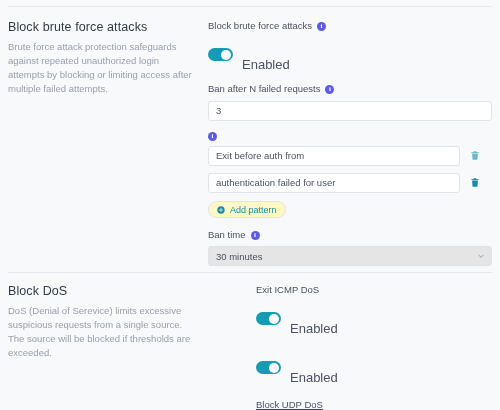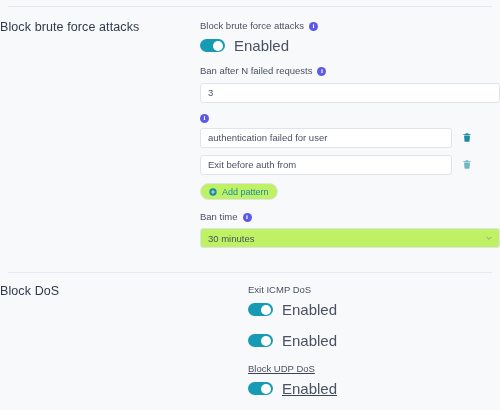--- a/index.html
+++ b/index.html
@@ -27,21 +27,21 @@
     left: 8px;
     right: 8px;
     top: 6px;
     height: 1px;
     background: #e6e9ef;
   }
 
   .section {
     display: flex;
     box-sizing: border-box;
-    padding: 0 0;
+    padding: 0 8px;
   }
 
   #section-brute { position: absolute; top: 20px; left: 0; right: 0; }
   #section-dos    { position: absolute; top: 284px; left: 0; right: 0; gap: 48px; }
 
   .mid-rule {
     position: absolute;
     left: 8px;
     right: 8px;
     top: 272px;
@@ -120,22 +120,23 @@
   .toggle .knob {
     position: absolute;
     top: 1.5px;
     left: 12.5px;
     width: 10px;
     height: 10px;
     border-radius: 50%;
     background: #ffffff;
   }
   .toggle-text {
-    font-size: 15px;
+    font-size: 13px;
     color: #4a5162;
+    margin-top: 20px;
   }
 
   .text-input {
     width: 100%;
     box-sizing: border-box;
     height: 20px;
     border: 1px solid #e0e4ea;
     border-radius: 3px;
     background: #ffffff;
     font-size: 9.5px;
@@ -166,21 +167,21 @@
   }
   .trash-1 { color: #6eb8c6; }
   .trash-2 { color: #1b8ba4; }
 
   .add-btn {
     display: inline-flex;
     align-items: center;
     gap: 5px;
     height: 17px;
     padding: 0 8px;
-    background: #bef264;
+    background: #fef9c3;
     border: 1px solid #e0e4ea;
     border-radius: 9px;
     font-size: 9px;
     color: #1b8ba4;
     cursor: pointer;
     font-family: "Liberation Sans", sans-serif;
     margin-top: 1px;
   }
   .plus-icon {
     width: 8px;
@@ -189,21 +190,21 @@
     color: #1b8ba4;
   }
 
   .select-wrap { position: relative; }
   .select-input {
     width: 100%;
     box-sizing: border-box;
     height: 20px;
     border: 1px solid #e0e4ea;
     border-radius: 3px;
-    background: #bef264;
+    background: #e5e5e5;
     font-size: 9.5px;
     color: #4a5162;
     display: flex;
     align-items: center;
     padding: 0 7px;
     cursor: pointer;
   }
   .chevron {
     position: absolute;
     right: 7px;
@@ -222,20 +223,21 @@
 <body>
 
 <div class="page">
 
   <div class="top-rule"></div>
 
   <div class="section" id="section-brute">
 
     <div class="col-left">
       <h2 class="sec-title">Block brute force attacks</h2>
+      <p class="sec-desc">Brute force attack protection safeguards against repeated unauthorized login attempts by blocking or limiting access after multiple failed attempts.</p>
     </div>
 
     <div class="col-right">
 
       <div class="field">
         <div class="field-label">
           <span>Block brute force attacks</span>
           <span class="info-icon">i</span>
         </div>
         <div class="toggle-row">
@@ -253,31 +255,31 @@
         </div>
         <input class="text-input" type="text" value="3" style="">
       </div>
 
       <div class="field">
         <div class="field-label">
           <span class="info-icon">i</span>
         </div>
 
         <div class="pattern-row">
-          <input class="text-input" type="text" value="authentication failed for user" style="">
-          <button class="trash-btn trash-2">
+          <input class="text-input" type="text" value="Exit before auth from" style="">
+          <button class="trash-btn trash-1">
             <svg width="10" height="11" viewBox="0 0 24 24" fill="currentColor">
               <path d="M9 2h6l1 2h5v2H3V4h5l1-2zM5 7h14l-1 14a1 1 0 0 1-1 1H7a1 1 0 0 1-1-1L5 7z"></path>
             </svg>
           </button>
         </div>
 
         <div class="pattern-row">
-          <input class="text-input" type="text" value="Exit before auth from" style="">
-          <button class="trash-btn trash-1">
+          <input class="text-input" type="text" value="authentication failed for user" style="">
+          <button class="trash-btn trash-2">
             <svg width="10" height="11" viewBox="0 0 24 24" fill="currentColor">
               <path d="M9 2h6l1 2h5v2H3V4h5l1-2zM5 7h14l-1 14a1 1 0 0 1-1 1H7a1 1 0 0 1-1-1L5 7z"></path>
             </svg>
           </button>
         </div>
 
         <button class="add-btn">
           <svg class="plus-icon" viewBox="0 0 24 24" fill="currentColor">
             <circle cx="12" cy="12" r="11"></circle>
             <path d="M11 6h2v12h-2z" fill="#ffffff"></path>
@@ -304,20 +306,21 @@
 
     </div>
   </div>
 
   <div class="mid-rule"></div>
 
   <div class="section" id="section-dos">
 
     <div class="col-left">
       <h2 class="sec-title">Block DoS</h2>
+      <p class="sec-desc">DoS (Denial of Serevice) limits excessive suspicious requests from a single source. The source will be blocked if thresholds are exceeded.</p>
     </div>
 
     <div class="col-right">
 
       <div class="dos-field">
         <div class="field-label">
           <span>Exit ICMP DoS</span>
         </div>
         <div class="toggle-row">
           <div class="toggle">

